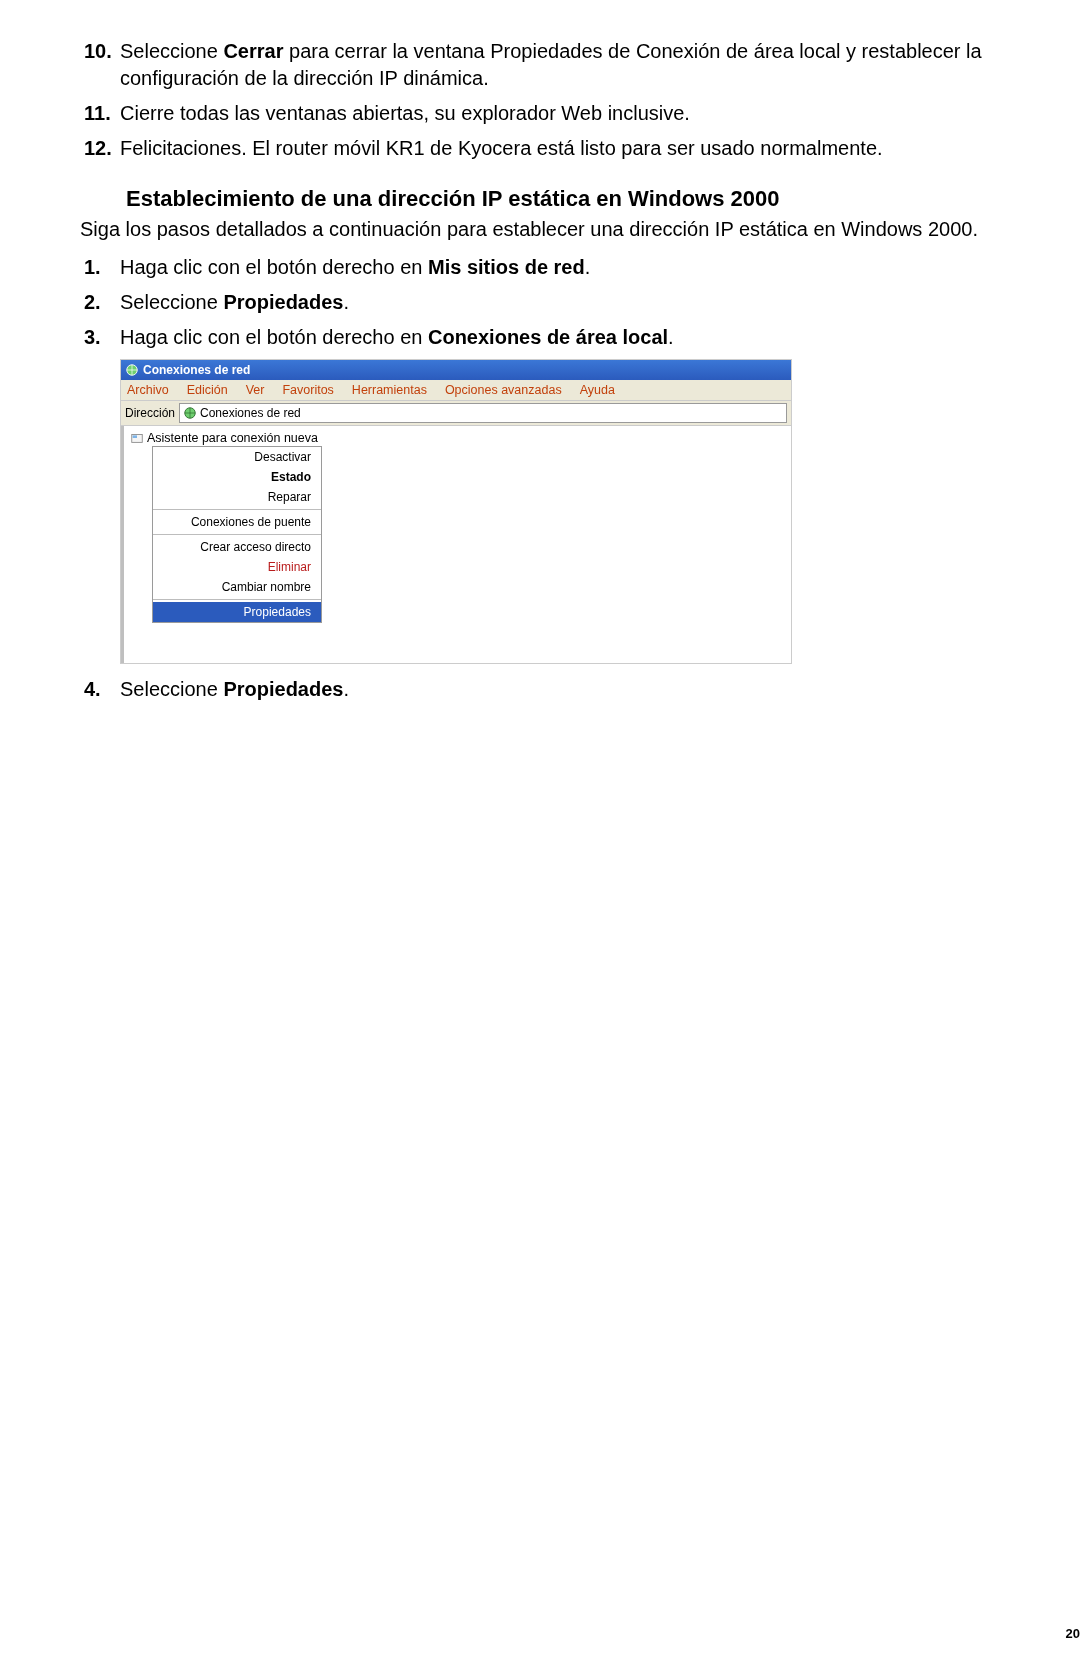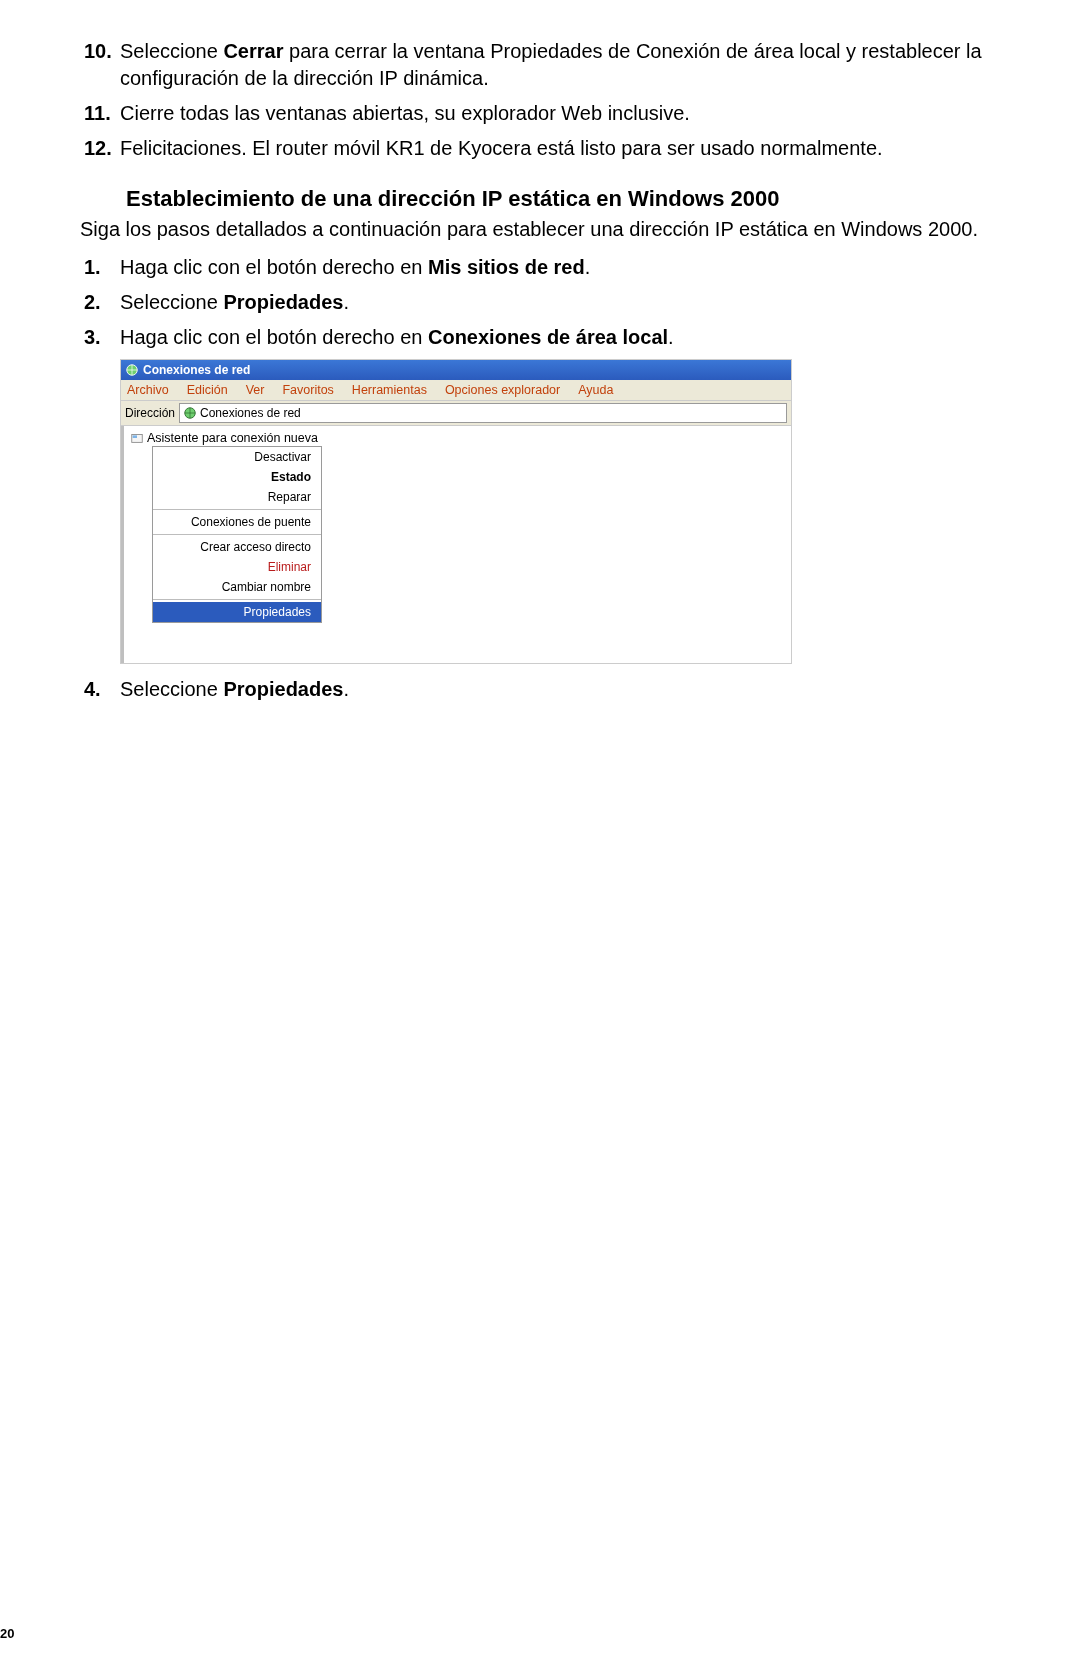--- a/index.html
+++ b/index.html
@@ -129,21 +129,21 @@
     margin:2px 0;
   }
   .context-menu .disabled{color:#b91c1c;}
   .context-menu .bold{font-weight:bold;}
   .context-menu .highlight{
     background:#2b5bbd;
     color:#fff;
   }
 
   .page-number{
-    text-align:left;
+    text-align:right;
     font-size:13px;
     font-weight:bold;
     position:absolute;
     bottom:28px;
     width:1080px;
   }
 
   
   .ico-net{
     display:inline-block;width:14px;height:14px;vertical-align:middle;
@@ -208,21 +208,21 @@
           </svg>
       </span>
       <span>Conexiones de red</span>
     </div>
     <div class="menubar">
       <span>Archivo</span>
       <span>Edición</span>
       <span>Ver</span>
       <span>Favoritos</span>
       <span>Herramientas</span>
-      <span>Opciones explorador</span>
+      <span>Opciones avanzadas</span>
       <span>Ayuda</span>
     </div>
     <div class="address">
       <span class="addr-label">Dirección</span>
       <div class="addr-box">
         <span class="ico-net icon">
           <svg viewBox="0 0 16 16">
               <circle cx="8" cy="8" r="6" fill="#6fcf6f" stroke="#2d6b2d" stroke-width="1"></circle>
               <path d="M2 8h12M8 2v12" stroke="#2d6b2d" stroke-width="0.8"></path>
             </svg>

